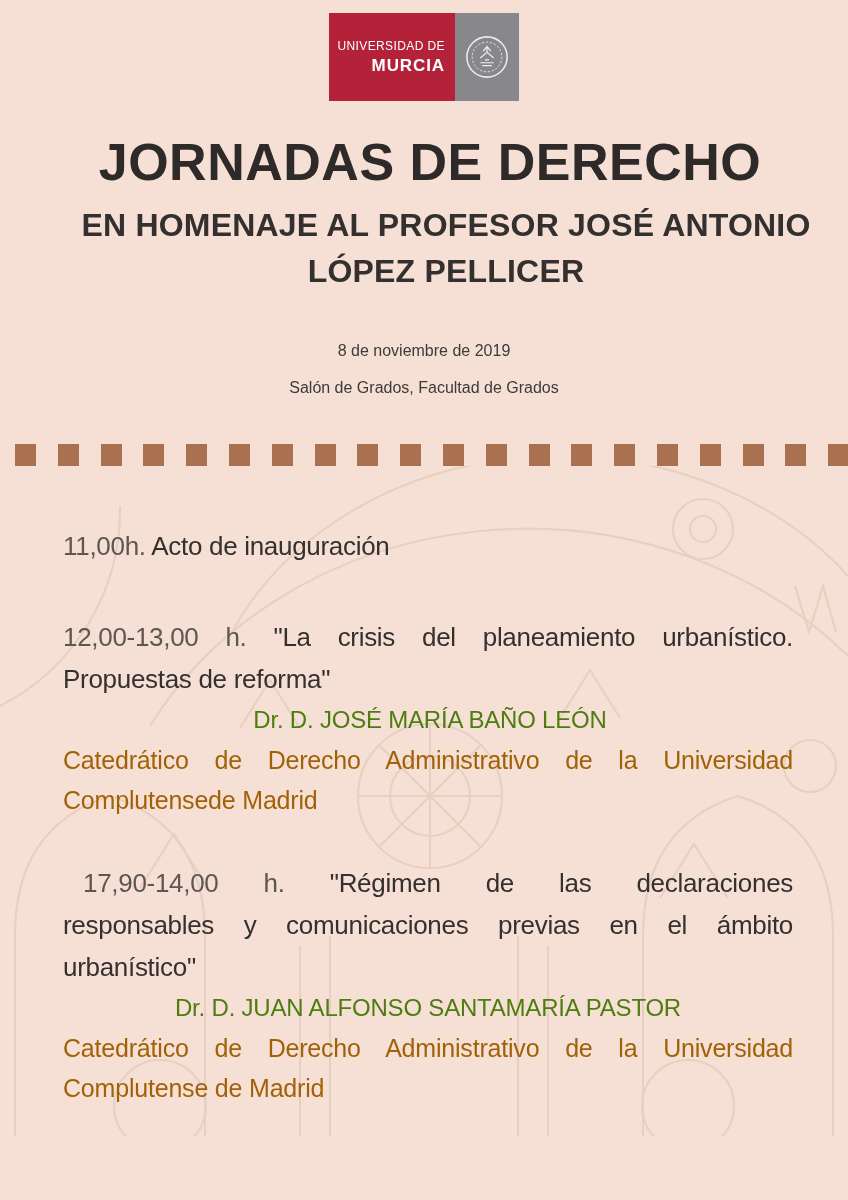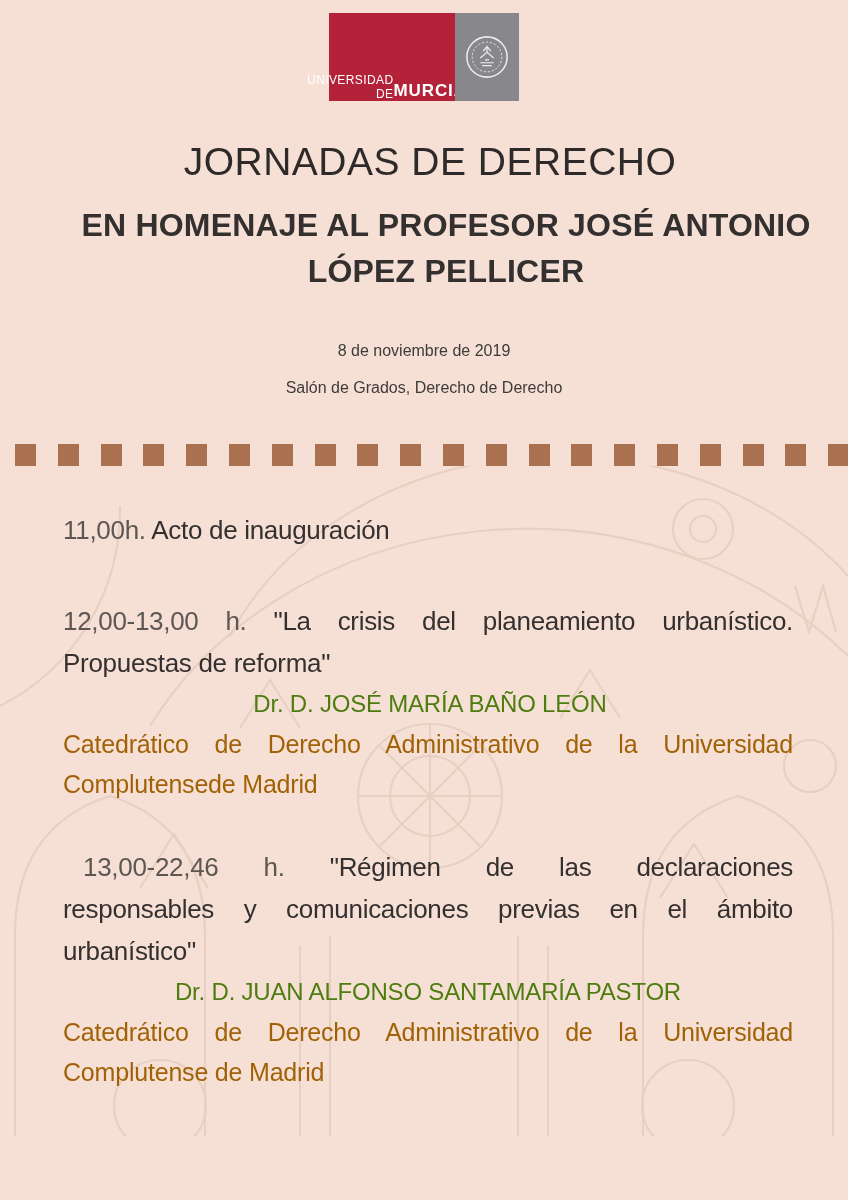--- a/index.html
+++ b/index.html
@@ -3,41 +3,41 @@
 <meta charset="utf-8">
 <style>
   html,body{margin:0;padding:0;}
   body{
     width:848px;height:1200px;overflow:hidden;position:relative;
     background:#f6e0d5;
     font-family:"Liberation Sans","DejaVu Sans",sans-serif;
   }
   .top{padding-top:13px;text-align:center;}
   .logo{display:inline-flex;height:88px;vertical-align:top;}
-  .logo-red{width:126px;background:#b42239;color:#ffffff;display:flex;flex-direction:row;
+  .logo-red{width:126px;background:#b42239;color:#ffffff;display:flex;flex-direction:column;
     justify-content:center;align-items:flex-end;padding-right:10px;box-sizing:border-box;text-align:right;}
   .logo-red .l1{font-size:12px;letter-spacing:.4px;}
   .logo-red .l2{font-size:17px;font-weight:bold;letter-spacing:.9px;margin-top:3px;}
   .logo-gray{width:64px;background:#88878b;display:flex;align-items:center;justify-content:center;}
-  .title{margin:30px 0 0 12px;font-size:39px;line-height:62px;font-weight:normal;color:#2e2a2a;
+  .title{margin:30px 0 0 12px;font-size:52px;line-height:62px;font-weight:bold;color:#2e2a2a;
     text-align:center;letter-spacing:.5px;}
   .subtitle{margin:9px 0 0 0;font-size:32px;line-height:46px;font-weight:600;color:#343030;
     text-align:center;letter-spacing:.2px;padding-left:44px;}
   .when{margin-top:38px;font-size:16px;line-height:37px;color:#3d3a3a;text-align:center;}
   .divider{margin-top:38px;margin-left:15px;height:22px;
     background:repeating-linear-gradient(to right,#a9714f 0 21px,transparent 21px 42.8px);}
   .lower{position:relative;height:669px;box-sizing:border-box;padding:44px 55px 0 63px;}
   .wm{position:absolute;left:0;top:0;pointer-events:none;opacity:.55;}
   .content{position:relative;}
   .sched-line{font-size:26px;line-height:42px;letter-spacing:-.3px;color:#353030;}
   .j{text-align:justify;text-align-last:justify;}
   .ind{text-indent:20px;}
   .time{color:#5d5653;}
   .etitle{color:#353030;}
-  .row1{font-size:26px;line-height:40px;letter-spacing:-.3px;}
+  .row1{font-size:26px;line-height:40px;letter-spacing:-.3px;margin-top:16px;}
   .block{margin-top:50px;}
   .b3{margin-top:42px;}
   .speaker{font-size:24px;line-height:40px;color:#4d7c0f;letter-spacing:-.2px;text-align:center;}
   .pad4{padding-left:4px;}
   .aff-line{font-size:25px;line-height:40px;color:#a16207;letter-spacing:-.2px;}
 </style>
 </head>
 <body>
 
 <div class="poster">
@@ -59,21 +59,21 @@
         </svg>
       </div>
     </div>
 
     <h1 class="title"><span>JORNADAS DE DERECHO</span><br></h1>
 
     <h2 class="subtitle"><span>EN HOMENAJE AL PROFESOR JOSÉ ANTONIO</span><br><span>LÓPEZ PELLICER</span></h2>
 
     <div class="when">
       <div>8 de noviembre de 2019</div>
-      <div>Salón de Grados, Derecho de Derecho</div>
+      <div>Salón de Grados, Facultad de Grados</div>
     </div>
   </div>
 
   <div class="divider"></div>
 
   <div class="lower">
     <svg class="wm" width="848" height="670" viewBox="0 0 848 670">
       <g fill="none" stroke="#dcc3b3" stroke-width="2.2">
         <path d="M230 170 A 360 300 0 0 1 848 110"></path>
         <path d="M150 260 A 430 380 0 0 1 848 190"></path>
@@ -110,21 +110,21 @@
           <span class="etitle">"La crisis del planeamiento urbanístico.</span>
         </div>
         <div class="sched-line">Propuestas de reforma"</div>
         <div class="speaker pad4">Dr. D. JOSÉ MARÍA BAÑO LEÓN</div>
         <div class="aff-line j">Catedrático de Derecho Administrativo de la Universidad</div>
         <div class="aff-line">Complutensede Madrid</div>
       </div>
 
       <div class="block b3">
         <div class="sched-line j ind">
-          <span class="time">13,00-22,46 h.</span>
+          <span class="time">17,90-14,00 h.</span>
           <span class="etitle">"Régimen de las declaraciones</span>
         </div>
         <div class="sched-line j">responsables y comunicaciones previas en el ámbito</div>
         <div class="sched-line">urbanístico"</div>
         <div class="speaker">Dr. D. JUAN ALFONSO SANTAMARÍA PASTOR</div>
         <div class="aff-line j">Catedrático de Derecho Administrativo de la Universidad</div>
         <div class="aff-line">Complutense de Madrid</div>
       </div>
 
     </div>

